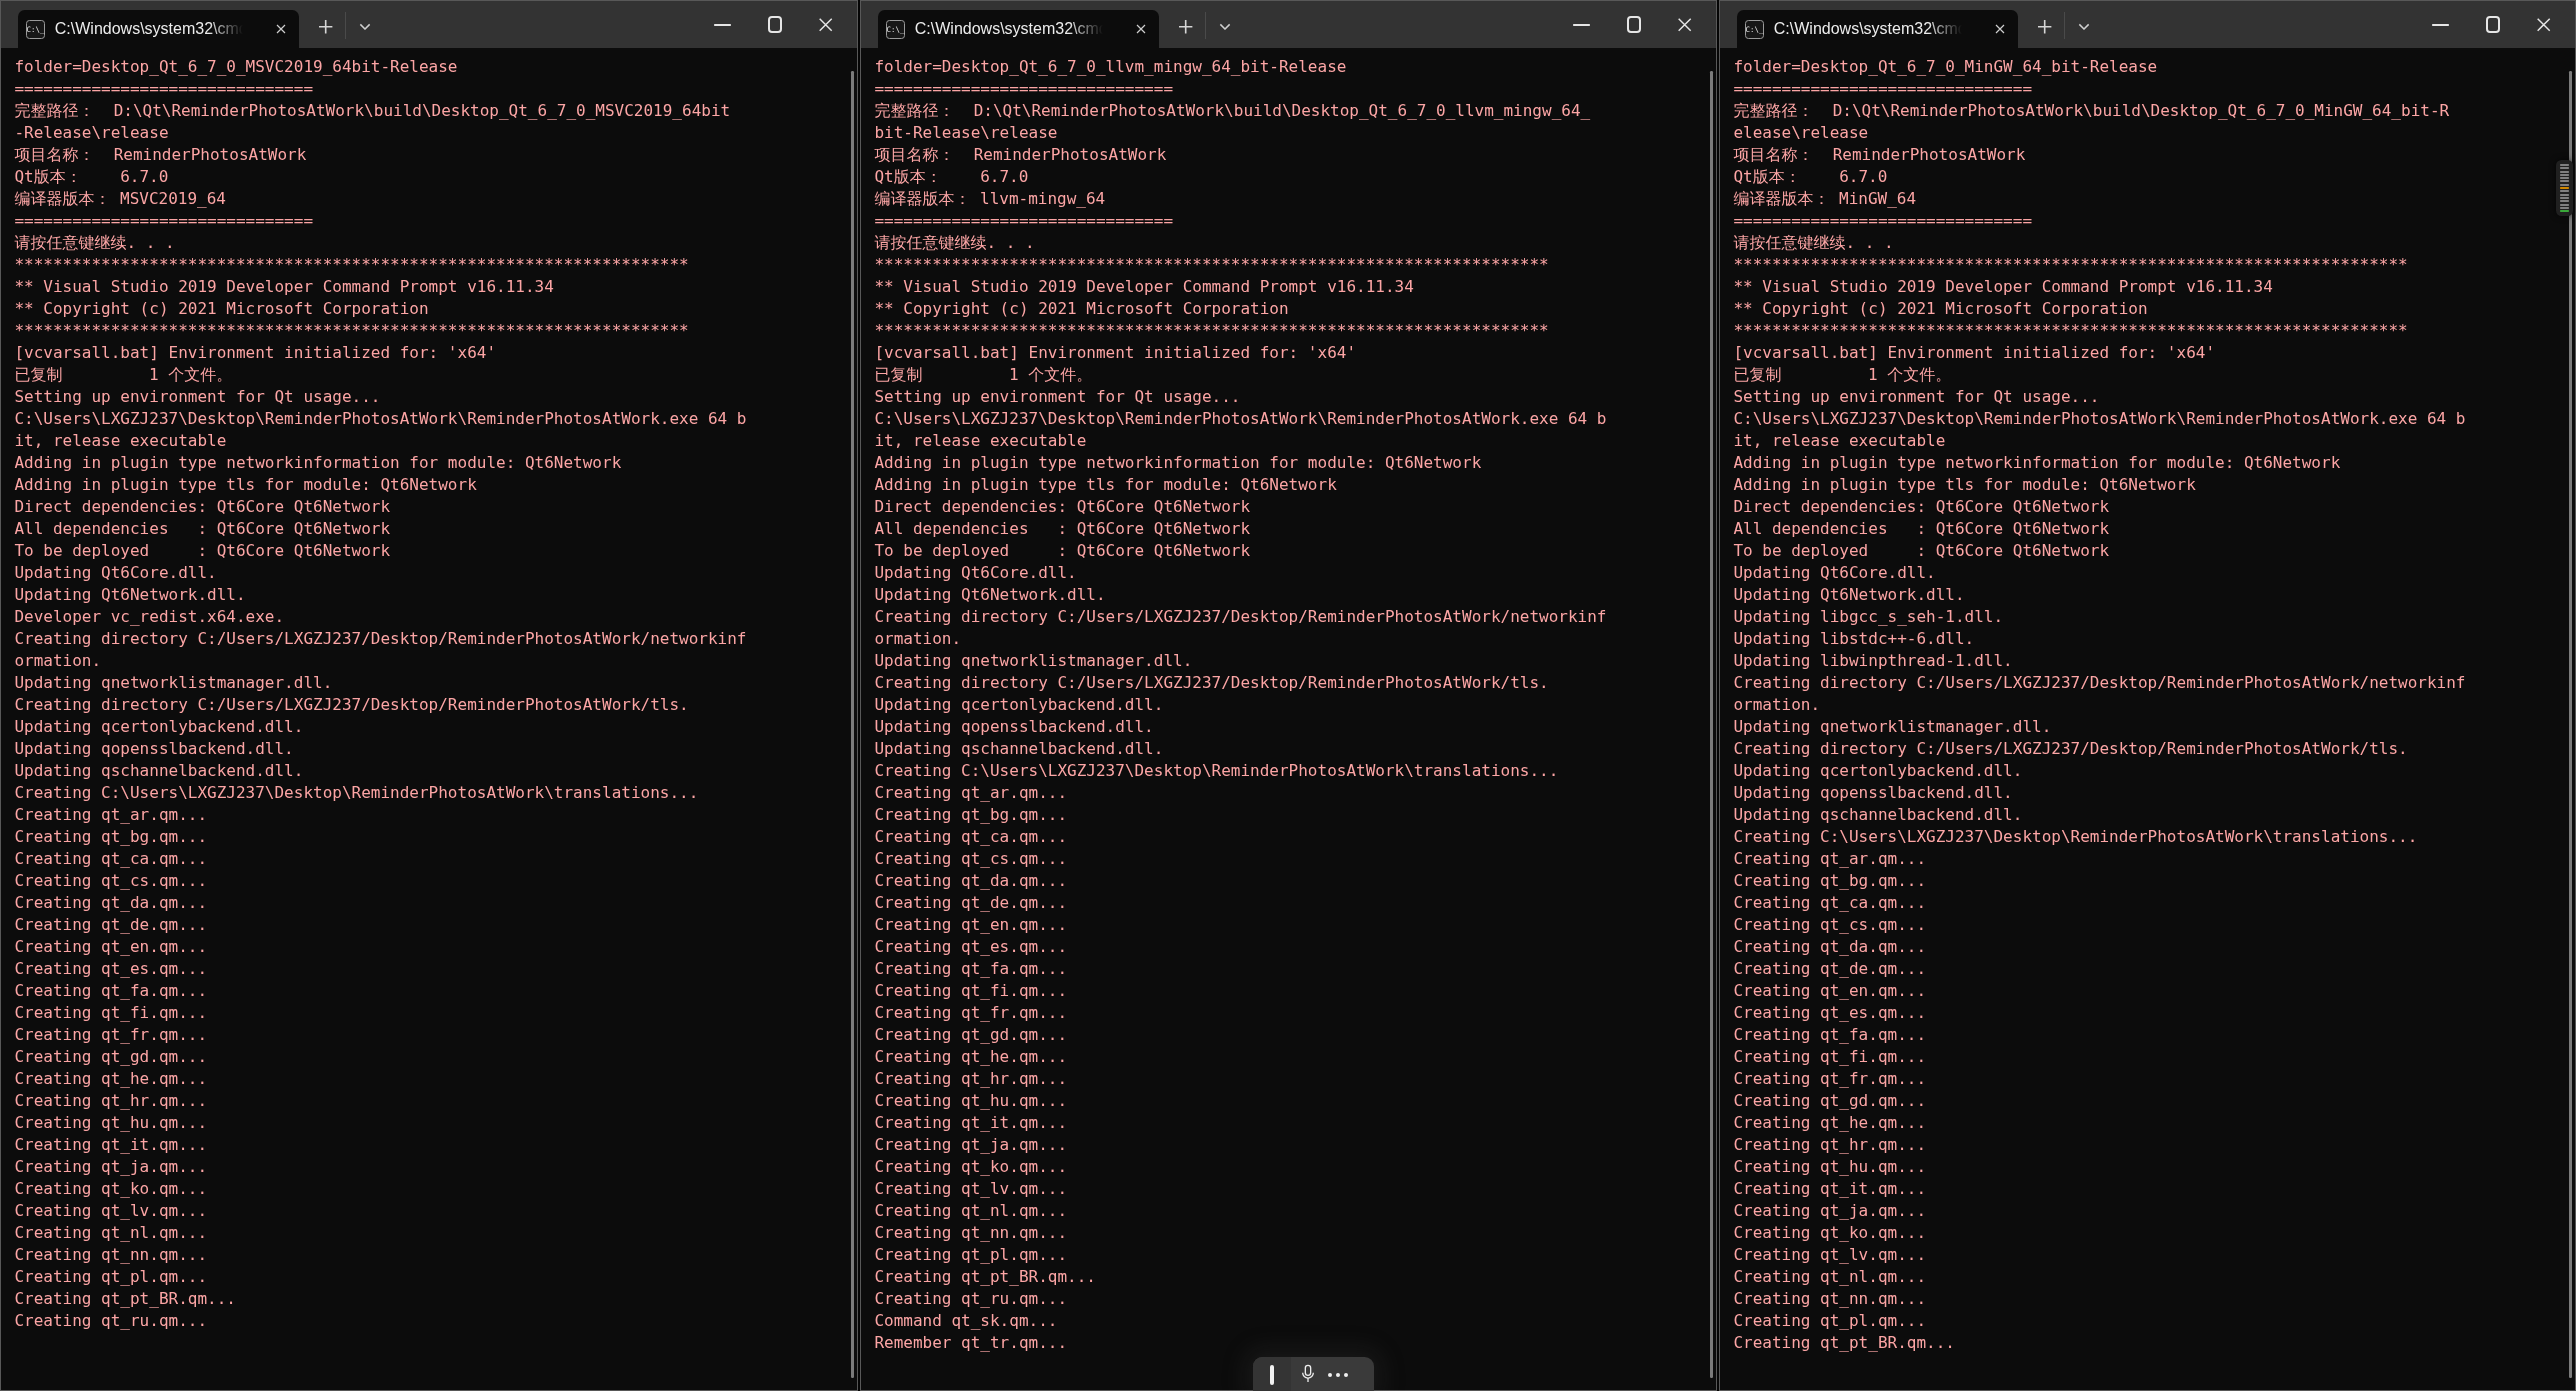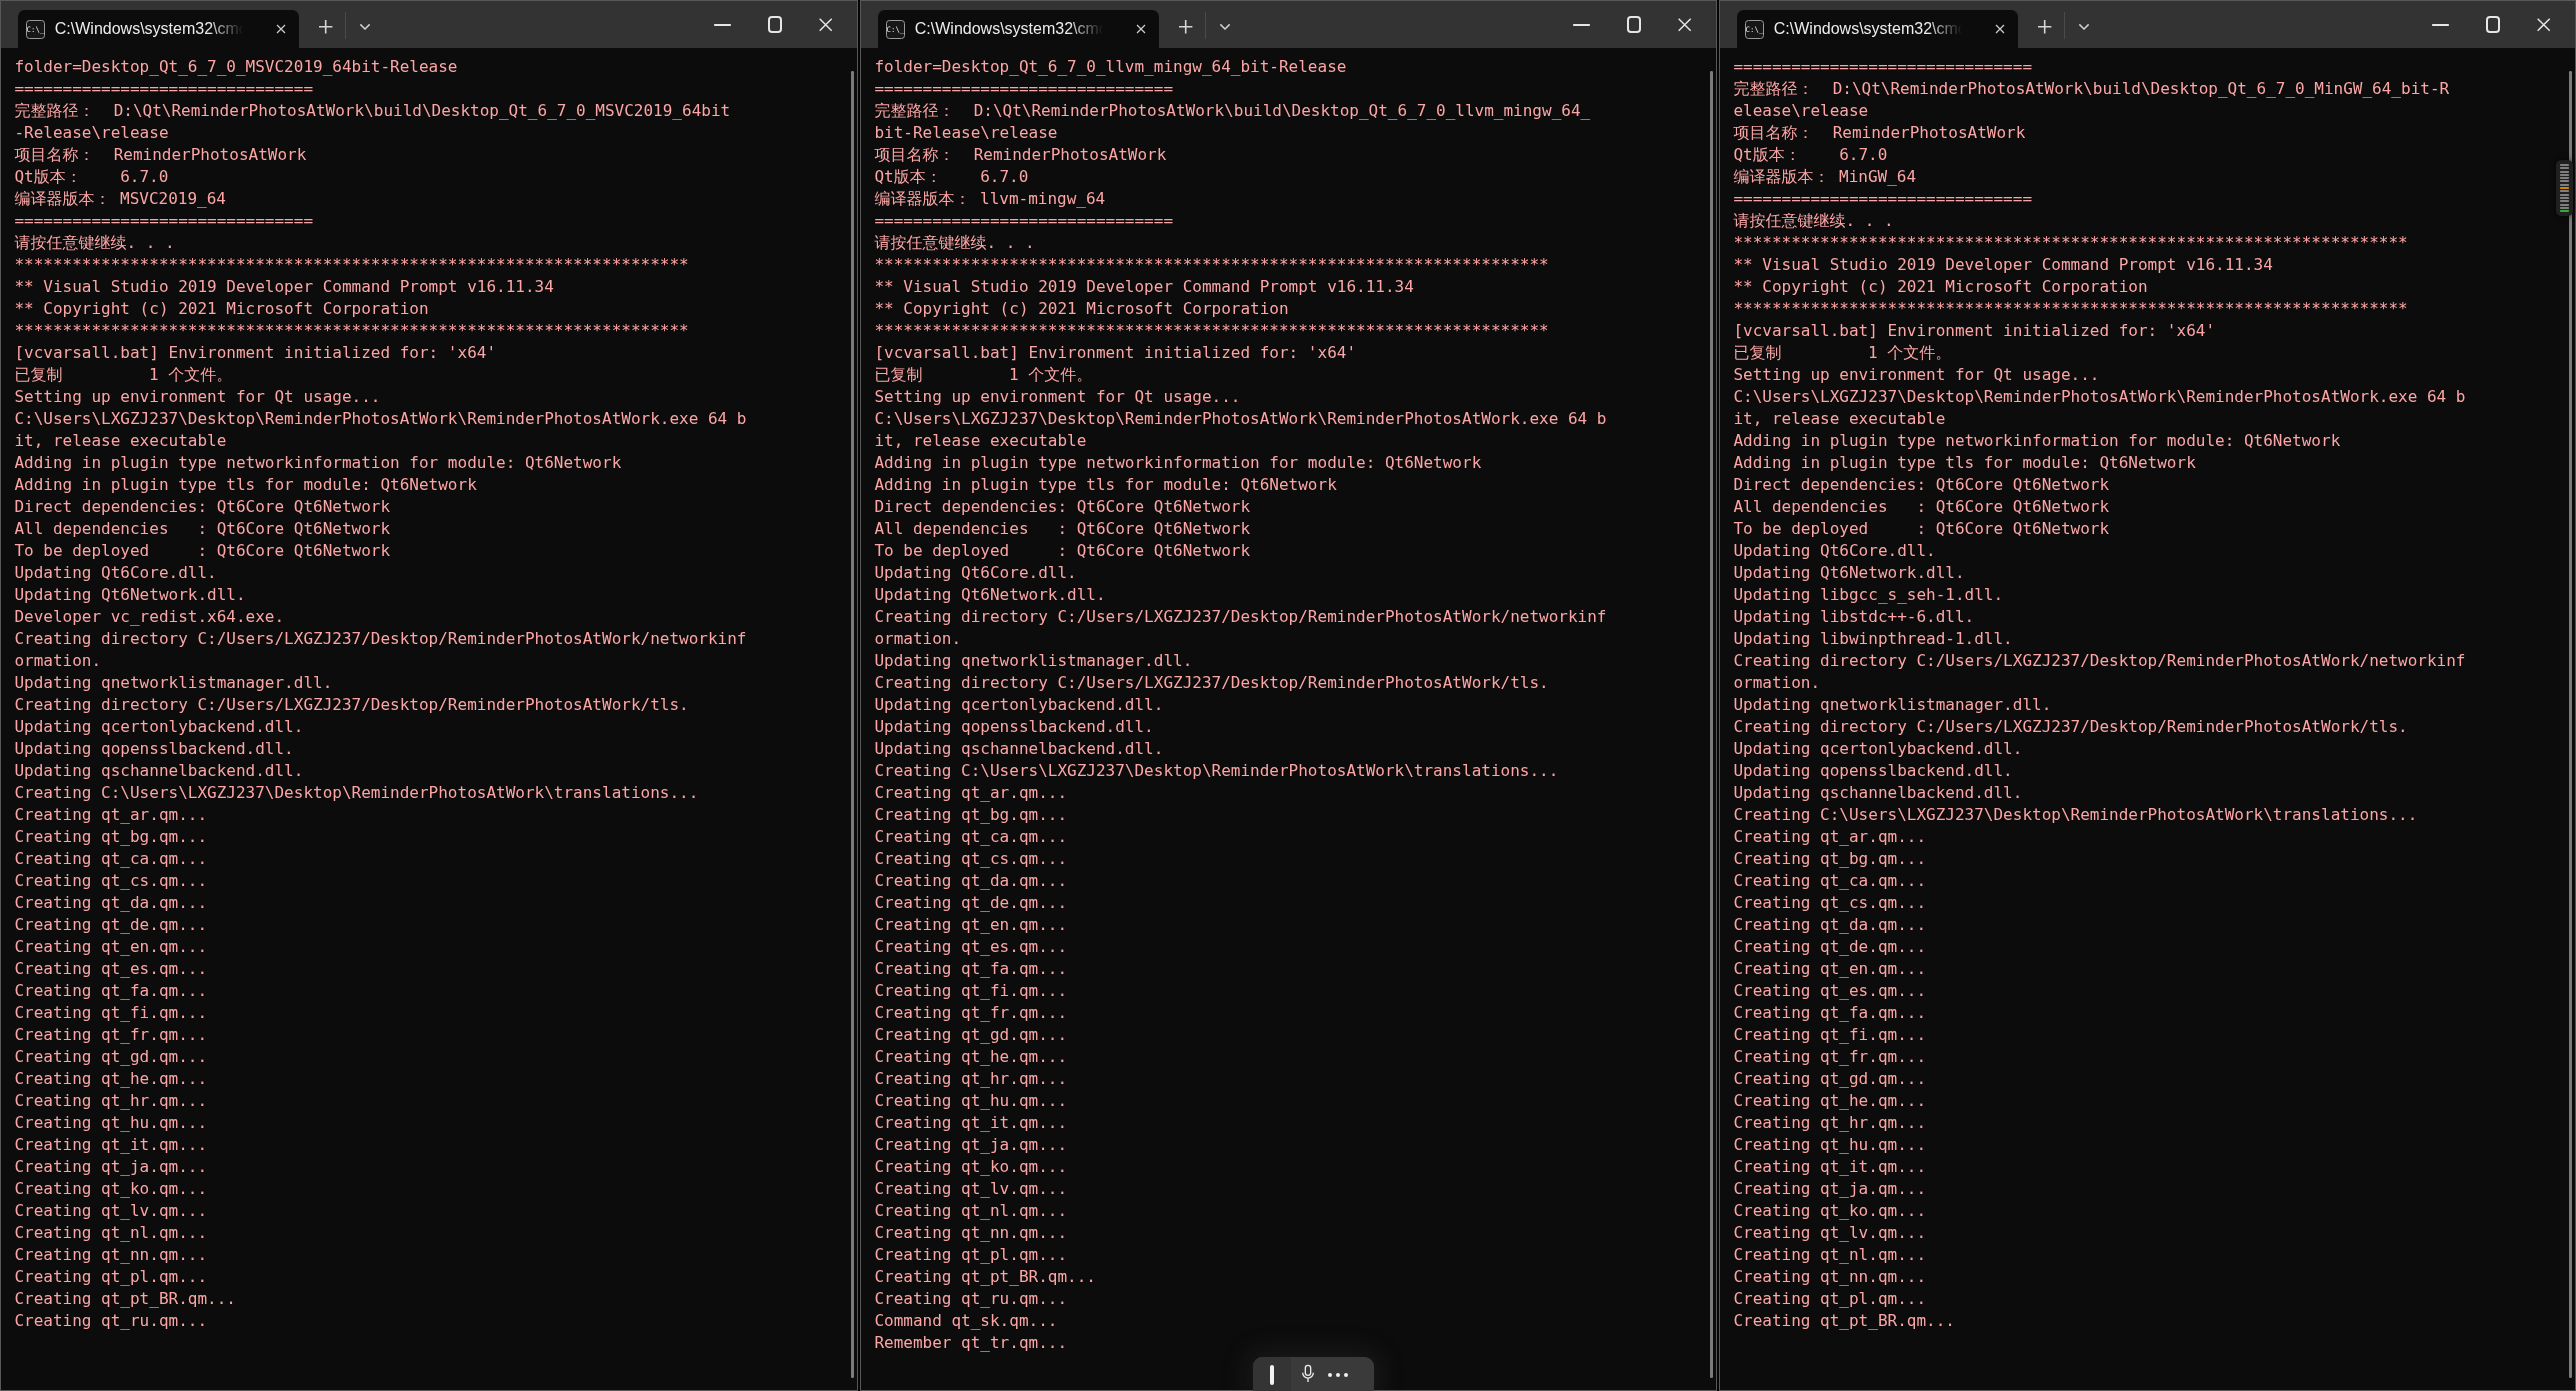--- a/index.html
+++ b/index.html
@@ -278,20 +278,21 @@
     <div class="cap capmax">
         <div class="maxrect"></div>
       </div>
     <div class="cap capclose">
       <svg width="17.4" height="17.4" viewBox="0 0 26 26">
           <path d="M4 4 L22 22 M22 4 L4 22" stroke="#e6e6e6" stroke-width="2.2"></path>
         </svg>
     </div>
   </div>
   <div class="content">
+      <div class="tline">folder=Desktop_Qt_6_7_0_MinGW_64_bit-Release</div>
       <div class="tline">===============================</div>
       <div class="tline">完整路径：  D:\Qt\ReminderPhotosAtWork\build\Desktop_Qt_6_7_0_MinGW_64_bit-R</div>
       <div class="tline">elease\release</div>
       <div class="tline">项目名称：  ReminderPhotosAtWork</div>
       <div class="tline">Qt版本：    6.7.0</div>
       <div class="tline">编译器版本： MinGW_64</div>
       <div class="tline">===============================</div>
       <div class="tline">请按任意键继续. . .</div>
       <div class="tline">**********************************************************************</div>
       <div class="tline">** Visual Studio 2019 Developer Command Prompt v16.11.34</div>

